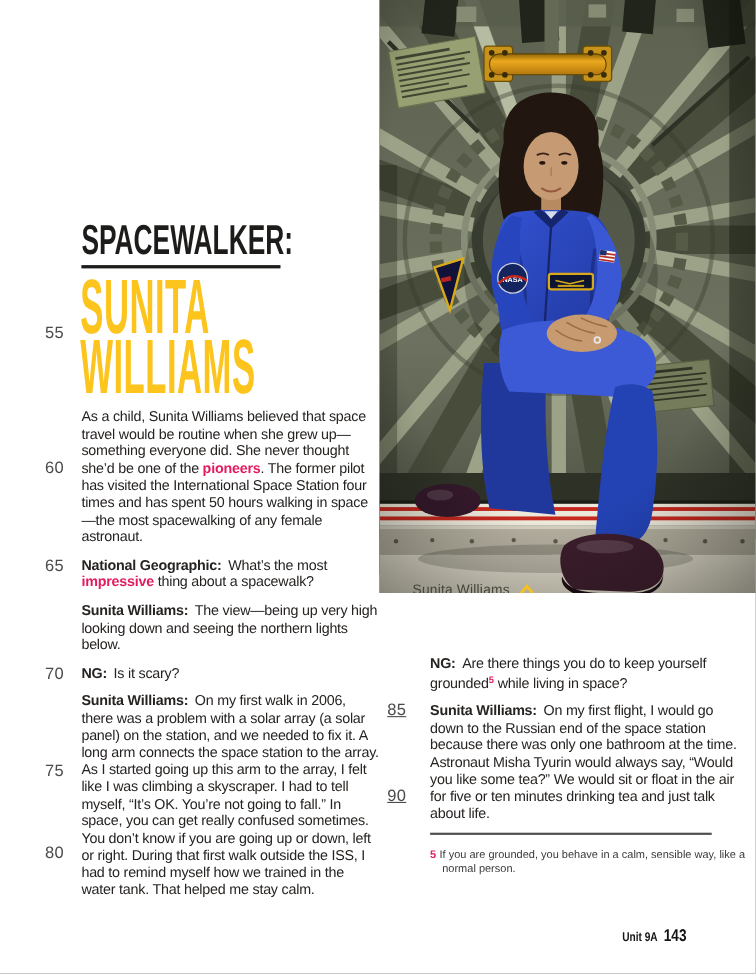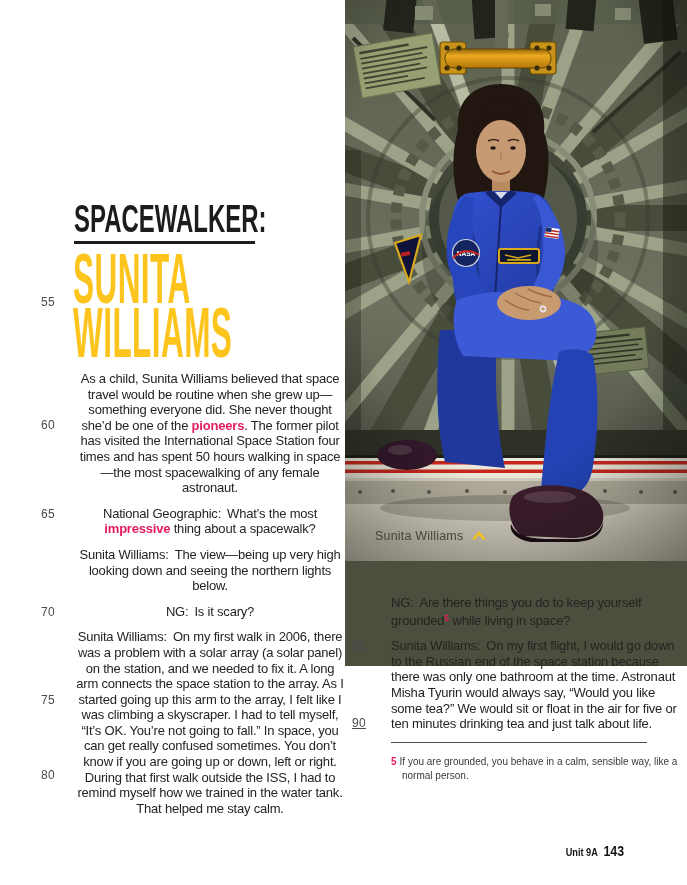--- a/index.html
+++ b/index.html
@@ -17,43 +17,43 @@
   .kicker-rule { position:absolute; left:74px; top:241px; width:181px; height:3px; background:#1d1c1a; }
   .big-title {
     position:absolute; line-height:1; left:73px;
     font-size:70px; font-weight:bold; color:#fcc41c; white-space:nowrap;
     transform:scaleX(0.45); transform-origin:left top; letter-spacing:1px;
   }
   .big-title.l1 { top:244px; }
   .big-title.l2 { top:298px; }
   
   .col { position:absolute; font-size:13px; line-height:15.6px; letter-spacing:-0.2px; color:#262321; }
-  .col-left  { left:74px;  top:371px; width:272px;text-align:center; }
+  .col-left  { left:74px;  top:371px; width:272px; }
   .col-right { left:375px; top:595px; width:288px;margin-left:16px; }
   .para { margin:0 0 10px 0; }
-  .speaker { font-weight:normal; margin-right:6px; }
+  .speaker { font-weight:bold; margin-right:6px; }
   .kw { color:#e31b5d; font-weight:bold; }
   .fn-ref { color:#e31b5d; font-weight:bold; font-size:8.5px; vertical-align:4px; letter-spacing:0; }
   
-  .lnum { position:absolute; font-size:12px; line-height:11px; color:#4b4b4b; letter-spacing:0.3px; }
+  .lnum { position:absolute; font-size:15px; line-height:11px; color:#4b4b4b; letter-spacing:0.3px; }
   .lnum.lft { left:41px; }
   .lnum.rgt { left:352px;text-decoration:underline; }
   
   .fn-rule { width:256px; height:1.5px; background:#4f4f51; margin:9px 0 12px 0; }
   .footnote { font-size:10px; line-height:13.5px; color:#3b3937; letter-spacing:0;
               padding-left:11px; text-indent:-11px; width:278px; }
   .fn-num { color:#e31b5d; font-weight:bold; margin-right:3px; }
   .fn-kw { font-weight:normal; }
   
   .footer { position:absolute; top:842px; right:63px; display:flex; align-items:baseline; gap:7px;
             font-weight:bold; color:#141414; transform:scaleX(0.8); transform-origin:right bottom; white-space:nowrap; }
   .footer .unit { font-size:11.5px; }
   .footer .pnum { font-size:15.5px; }
   
-  .photo { position:absolute; left:345px; top:0; width:342px; height:666px; overflow:hidden; background:#4a4f3e; }
+  .photo { position:absolute; left:345px; top:0; width:342px; height:539px; overflow:hidden; background:#4a4f3e; }
   .photo svg { display:block; }
   .caption { position:absolute; left:30px; top:529px; display:flex; align-items:center; gap:9px;
              font-size:12.5px; letter-spacing:0.2px; color:#45453c; }
   .caption .chev { display:inline-block; }
 </style>
 </head>
 <body>
 
 <div class="page">
 

